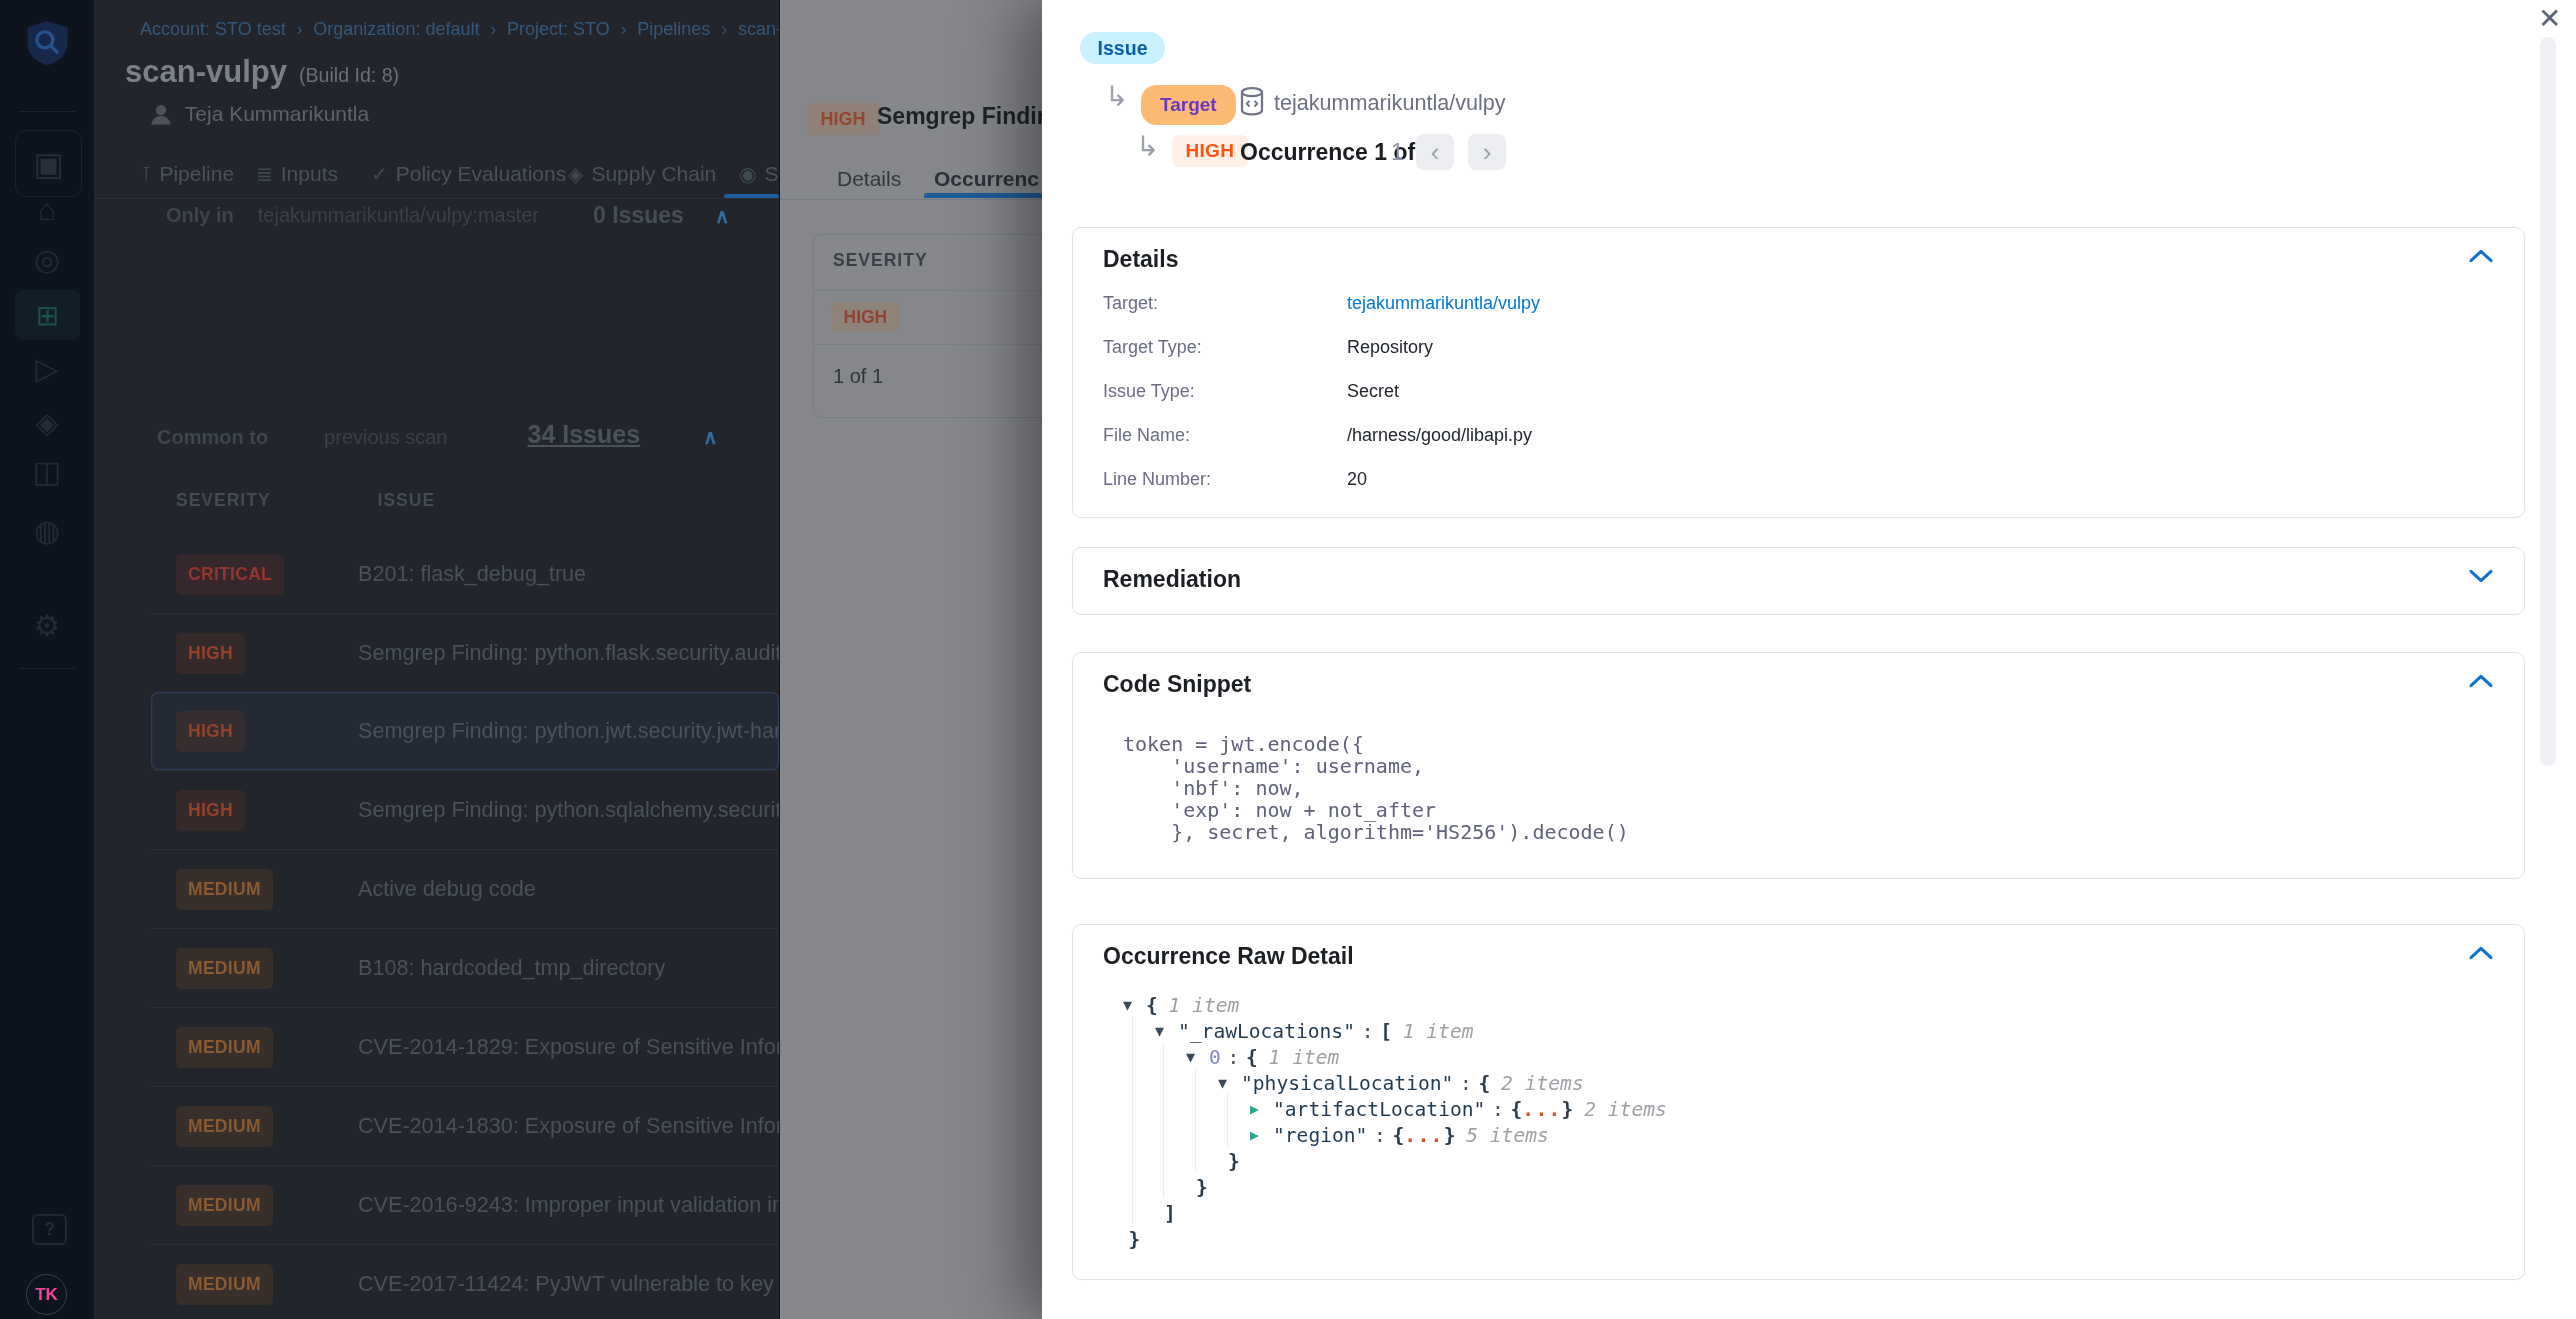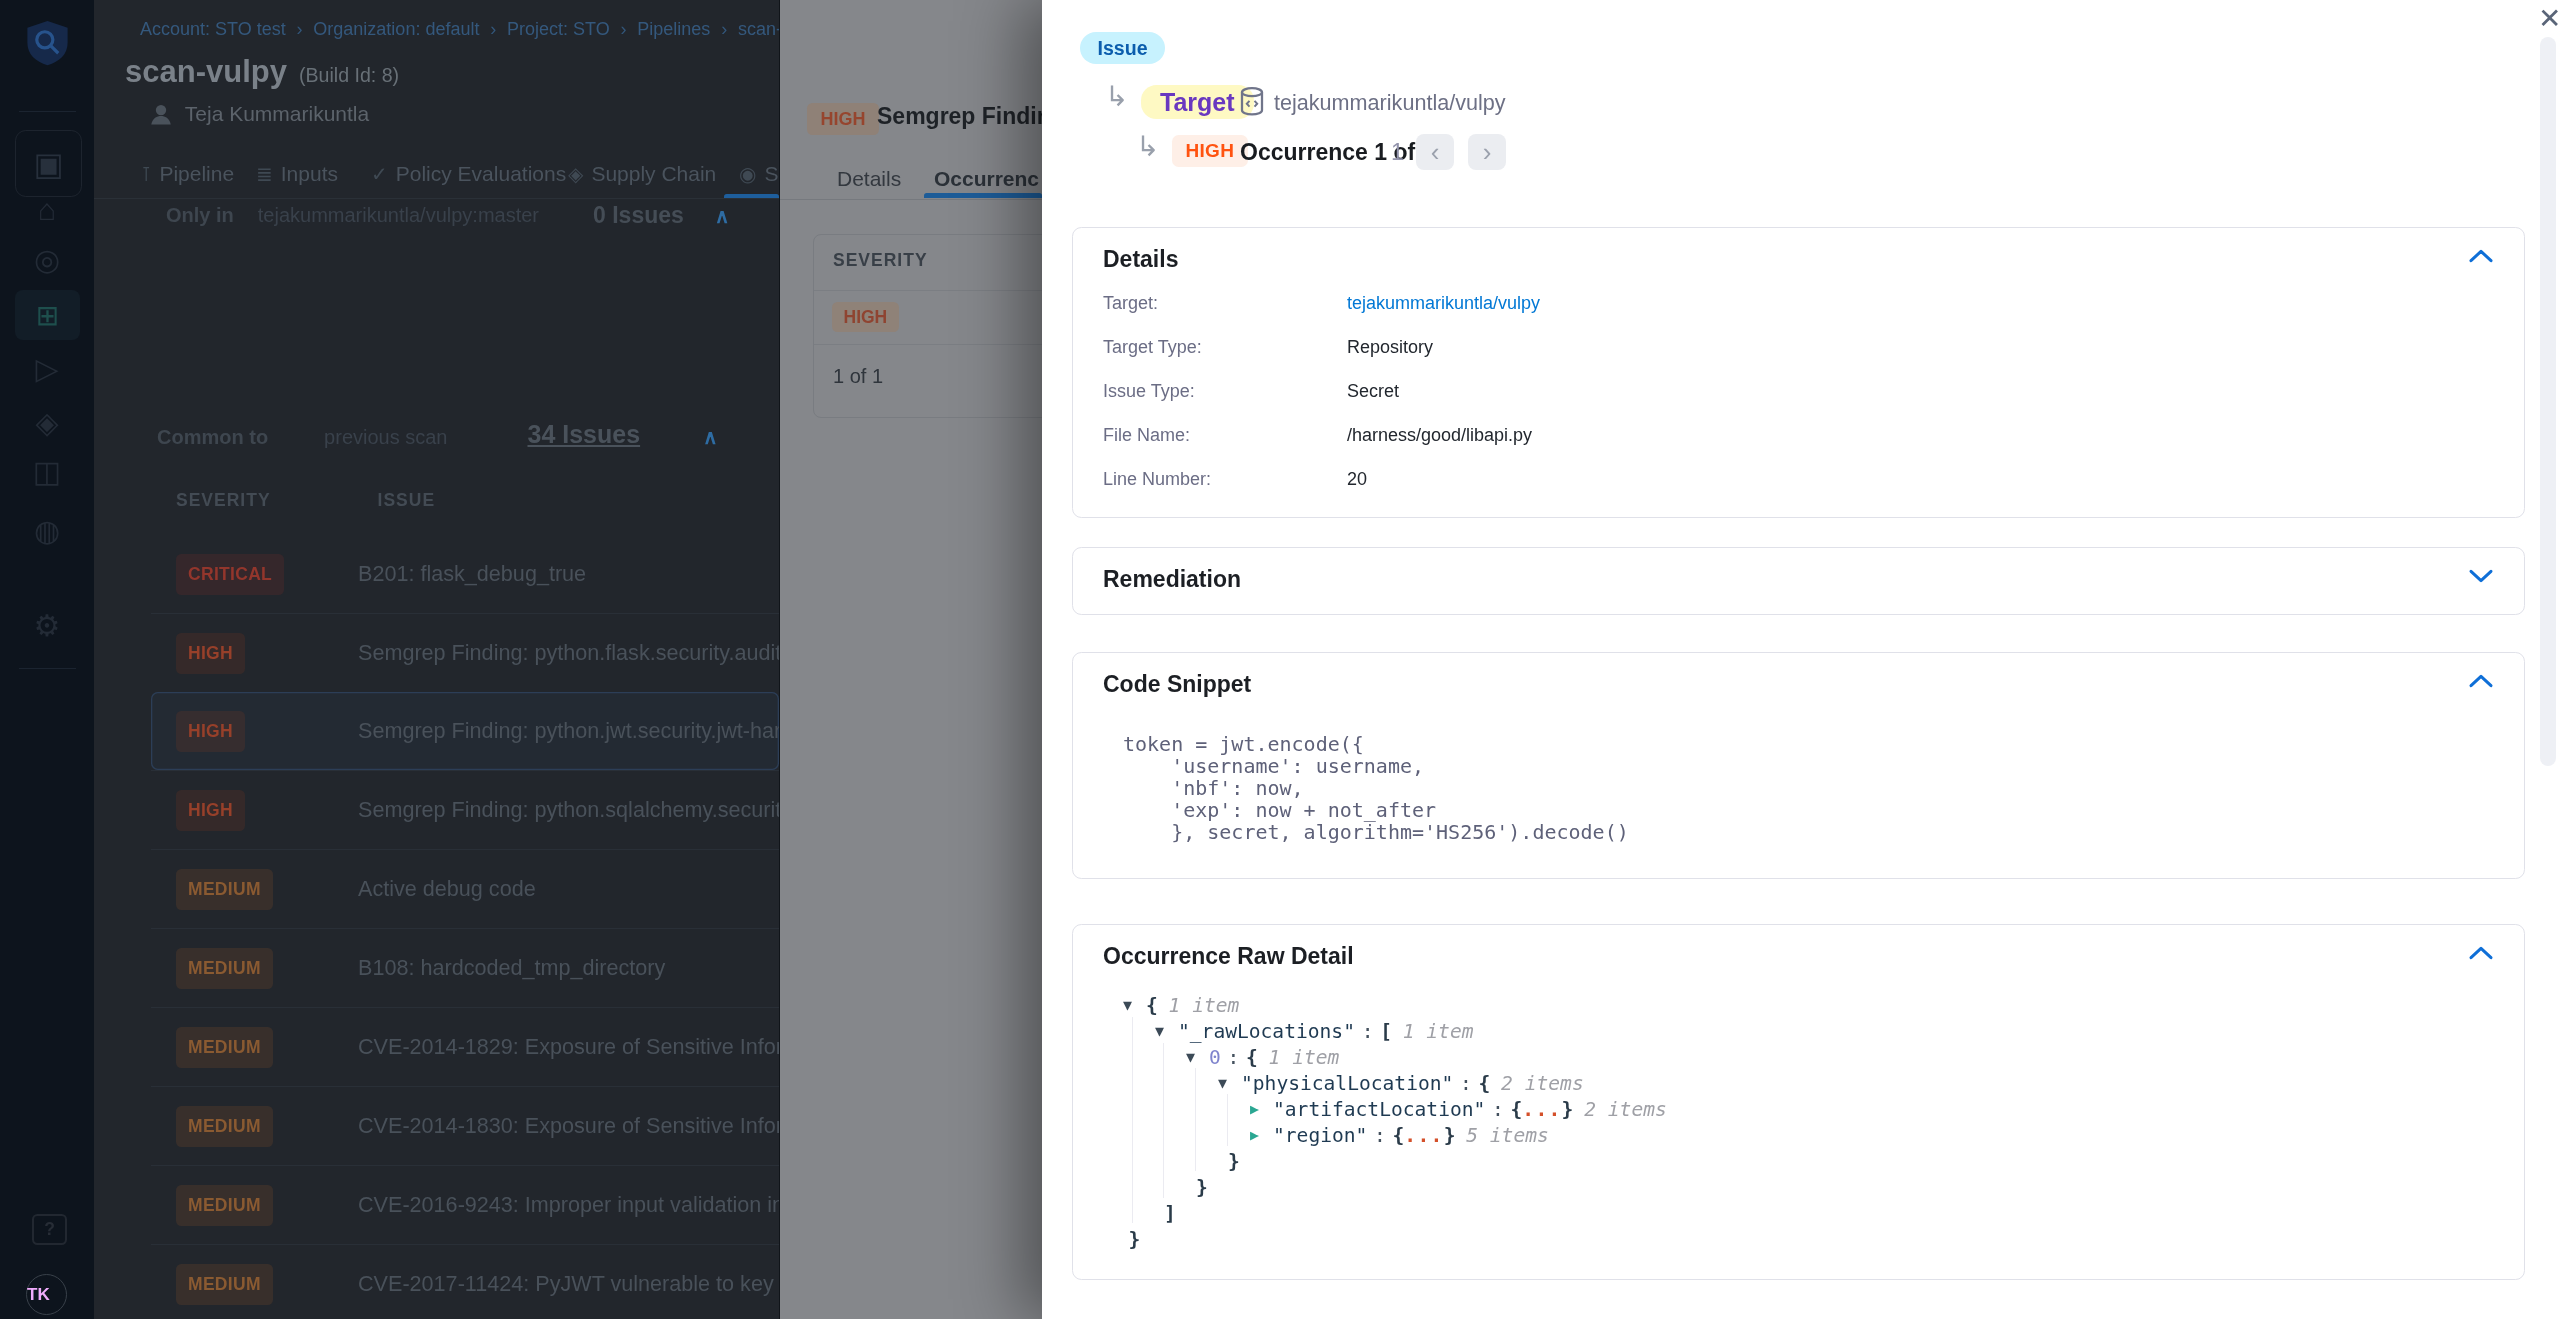--- a/index.html
+++ b/index.html
@@ -10,21 +10,21 @@
   .sidebar{position:absolute;left:0;top:0;width:94px;height:1320px;background:#0d141d;}
   .side-icon{position:absolute;left:0;width:94px;text-align:center;color:#232b36;font-size:30px;line-height:30px;}
   .side-divider{position:absolute;left:19px;width:57px;border-top:1.3px solid #1b2430;}
   .module-btn{position:absolute;left:15px;top:130px;width:65px;height:65px;border:1.3px solid #1d242e;border-radius:10.8px;
               display:flex;align-items:center;justify-content:center;color:#27303c;font-size:32px;}
   .pipe-box{position:absolute;left:15px;top:290px;width:65px;height:50px;background:#121d27;border-radius:8px;
             display:flex;align-items:center;justify-content:center;color:#1e4f4d;font-size:28px;}
   .help-bubble{position:absolute;left:32px;top:1214px;width:31px;height:27px;border:2px solid #222831;border-radius:5.4px;
                color:#272d36;font-size:17.5px;font-weight:bold;display:flex;align-items:center;justify-content:center;}
   .avatar-circle{position:absolute;left:26px;top:1274px;width:39px;height:39px;border:1.3px solid #39414a;border-radius:50%;
-                 color:#f0abfc;font-size:17px;font-weight:bold;display:flex;align-items:center;}
+                 color:#ec4899;font-size:17px;font-weight:bold;display:flex;align-items:center;justify-content:center;}
   .expand-handle{position:absolute;left:94px;top:1211px;width:23px;height:65px;background:#21262d;
                  border-radius:0 10.8px 10.8px 0;display:flex;align-items:center;justify-content:center;
                  color:#9aa1aa;font-size:13.5px;}
 
   
   .content{position:absolute;left:94px;top:0;width:685px;height:1320px;background:#22262c;overflow:hidden;}
   .breadcrumb{position:absolute;left:46px;top:19px;font-size:18px;color:#34587d;white-space:nowrap;}
   .breadcrumb .sep{margin:0 10.8px;color:#32567a;}
   .page-title-row{position:absolute;left:31px;top:54px;display:flex;align-items:baseline;}
   .page-title{font-size:31px;font-weight:bold;color:#7a8189;}
@@ -77,22 +77,22 @@
   
   .modal{position:absolute;left:1042px;top:0;width:1534px;height:1320px;background:#ffffff;
          box-shadow:-20px 0 61px rgba(0,0,0,0.40);}
   .close-x{position:absolute;left:1496px;top:2.7px;font-size:28px;color:#5a6578;cursor:pointer;line-height:32px;}
   .scroll-thumb{position:absolute;left:1498px;top:37px;width:16px;height:729px;background:#eef0f5;border-radius:8px;}
 
   .issue-pill{position:absolute;left:38px;top:32px;height:32px;padding:0 17.5px;border-radius:16px;background:#c7f2fe;
               color:#0b5dad;font-size:19.6px;font-weight:bold;display:flex;align-items:center;}
   .modal-title{position:absolute;left:125px;top:38px;font-size:22px;color:#63667a;white-space:nowrap;}
   .elbow{position:absolute;font-size:28px;color:#99a0ac;font-family:"DejaVu Sans",sans-serif;}
-  .target-pill{position:absolute;left:99px;top:85px;height:34px;padding:0 19px;border-radius:15.5px;background:#fef9c3;
-               color:#6938c0;font-size:25px;font-weight:bold;display:flex;align-items:center;}
+  .target-pill{position:absolute;left:99px;top:85px;height:40px;padding:0 19px;border-radius:15.5px;background:#fdba74;
+               color:#6938c0;font-size:19px;font-weight:bold;display:flex;align-items:center;}
   .repo-name{position:absolute;left:232px;top:90px;font-size:21.6px;color:#6d7085;}
   .high-pill{position:absolute;left:130px;top:135px;height:32px;padding:0 13.5px;border-radius:6.7px;background:#feefe7;
              color:#ff5310;font-size:19px;font-weight:bold;display:flex;align-items:center;letter-spacing:0.3px;}
   .occ-label{position:absolute;left:198px;top:139px;font-size:23px;font-weight:bold;color:#191c20;}
   .occ-total{position:absolute;left:349px;top:139px;font-size:23px;color:#9293ab;}
   .nav-btn{position:absolute;top:134px;width:38px;height:36px;background:#ebedf1;border-radius:8px;
            display:flex;align-items:center;justify-content:center;color:#9ba1ad;font-size:26px;cursor:pointer;}
 
   .card{position:absolute;left:30px;width:1451px;background:#fff;border:1.3px solid #e0e1e9;border-radius:9.4px;}
   .card-title{position:absolute;left:30px;top:17.5px;font-size:23px;font-weight:bold;color:#1c1f24;}

